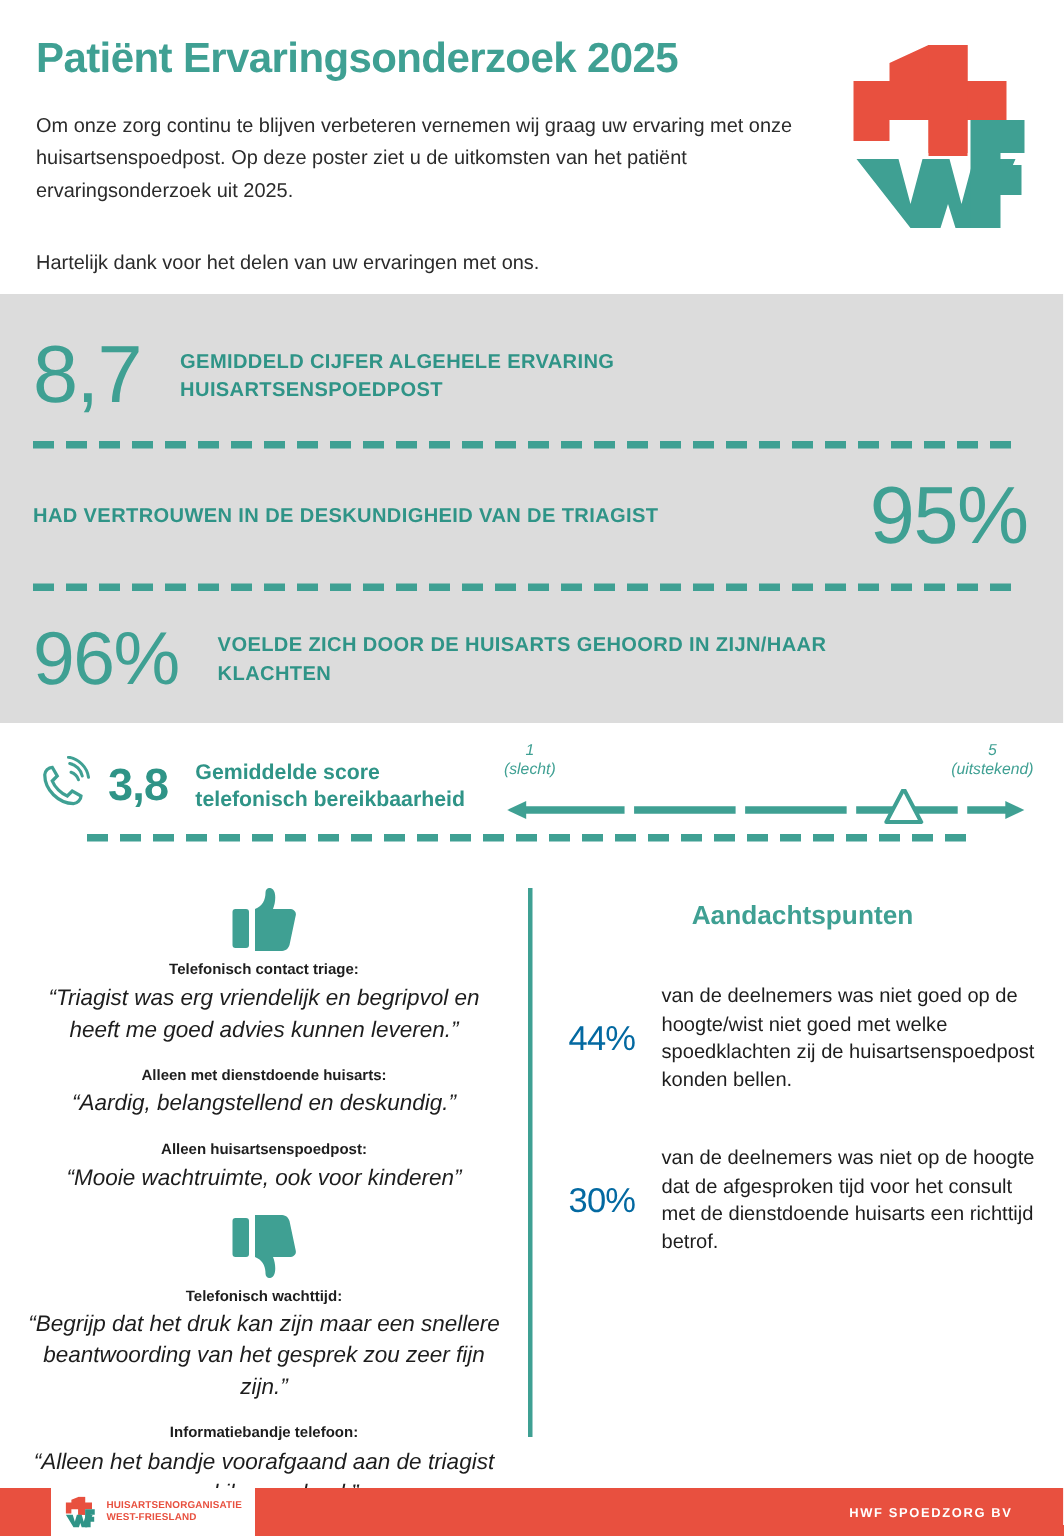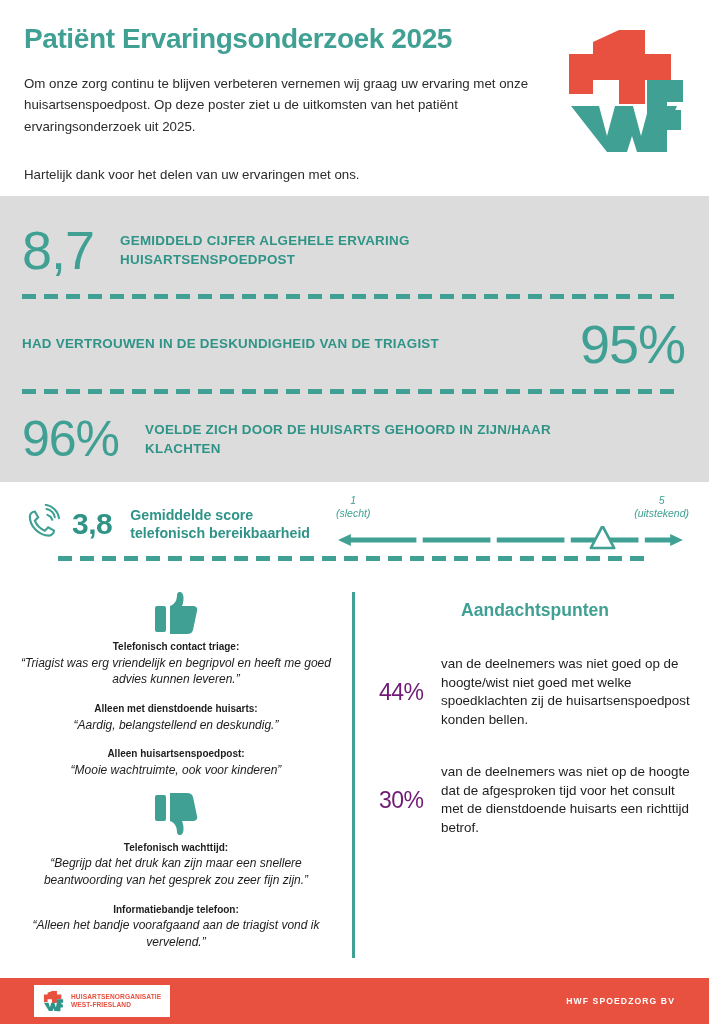--- a/index.html
+++ b/index.html
@@ -175,57 +175,57 @@
   .thumb-icon.down { margin-top: 8px; }
 
   .quote-block { margin-bottom: 14px; }
   .quote-title {
     font-size: 10px;
     font-weight: bold;
     color: #1d1d1d;
     line-height: 1.35;
   }
   .quote-text {
-    font-size: 12px;
+    font-size: 15px;
     font-style: italic;
     color: #1d1d1d;
     line-height: 1.4;
     margin-top: 1px;
   }
 
   .attn-title {
     font-size: 17.5px;
     font-weight: bold;
     color: #3fa093;
     text-align: center;
     margin: 8px 0 0 0;
   }
   .attn-item {
     display: flex;
     align-items: center;
     margin-top: 34px;
   }
   .attn-pct {
     font-size: 23px;
-    color: #701a75;
+    color: #0369a1;
     flex: 0 0 62px;
     letter-spacing: -0.5px;
   }
   .attn-text {
     font-size: 13.4px;
     color: #1d1d1d;
     line-height: 1.38;
   }
 
   
   .footer {
     position: absolute;
     left: 0; bottom: 0;
     width: 709px;
-    height: 46px;
+    height: 32px;
     background: #e8503f;
     display: flex;
     align-items: center;
   }
   .footer-logo {
     margin-left: 34px;
     background: #ffffff;
     padding: 5px 9px;
     display: flex;
     align-items: center;

